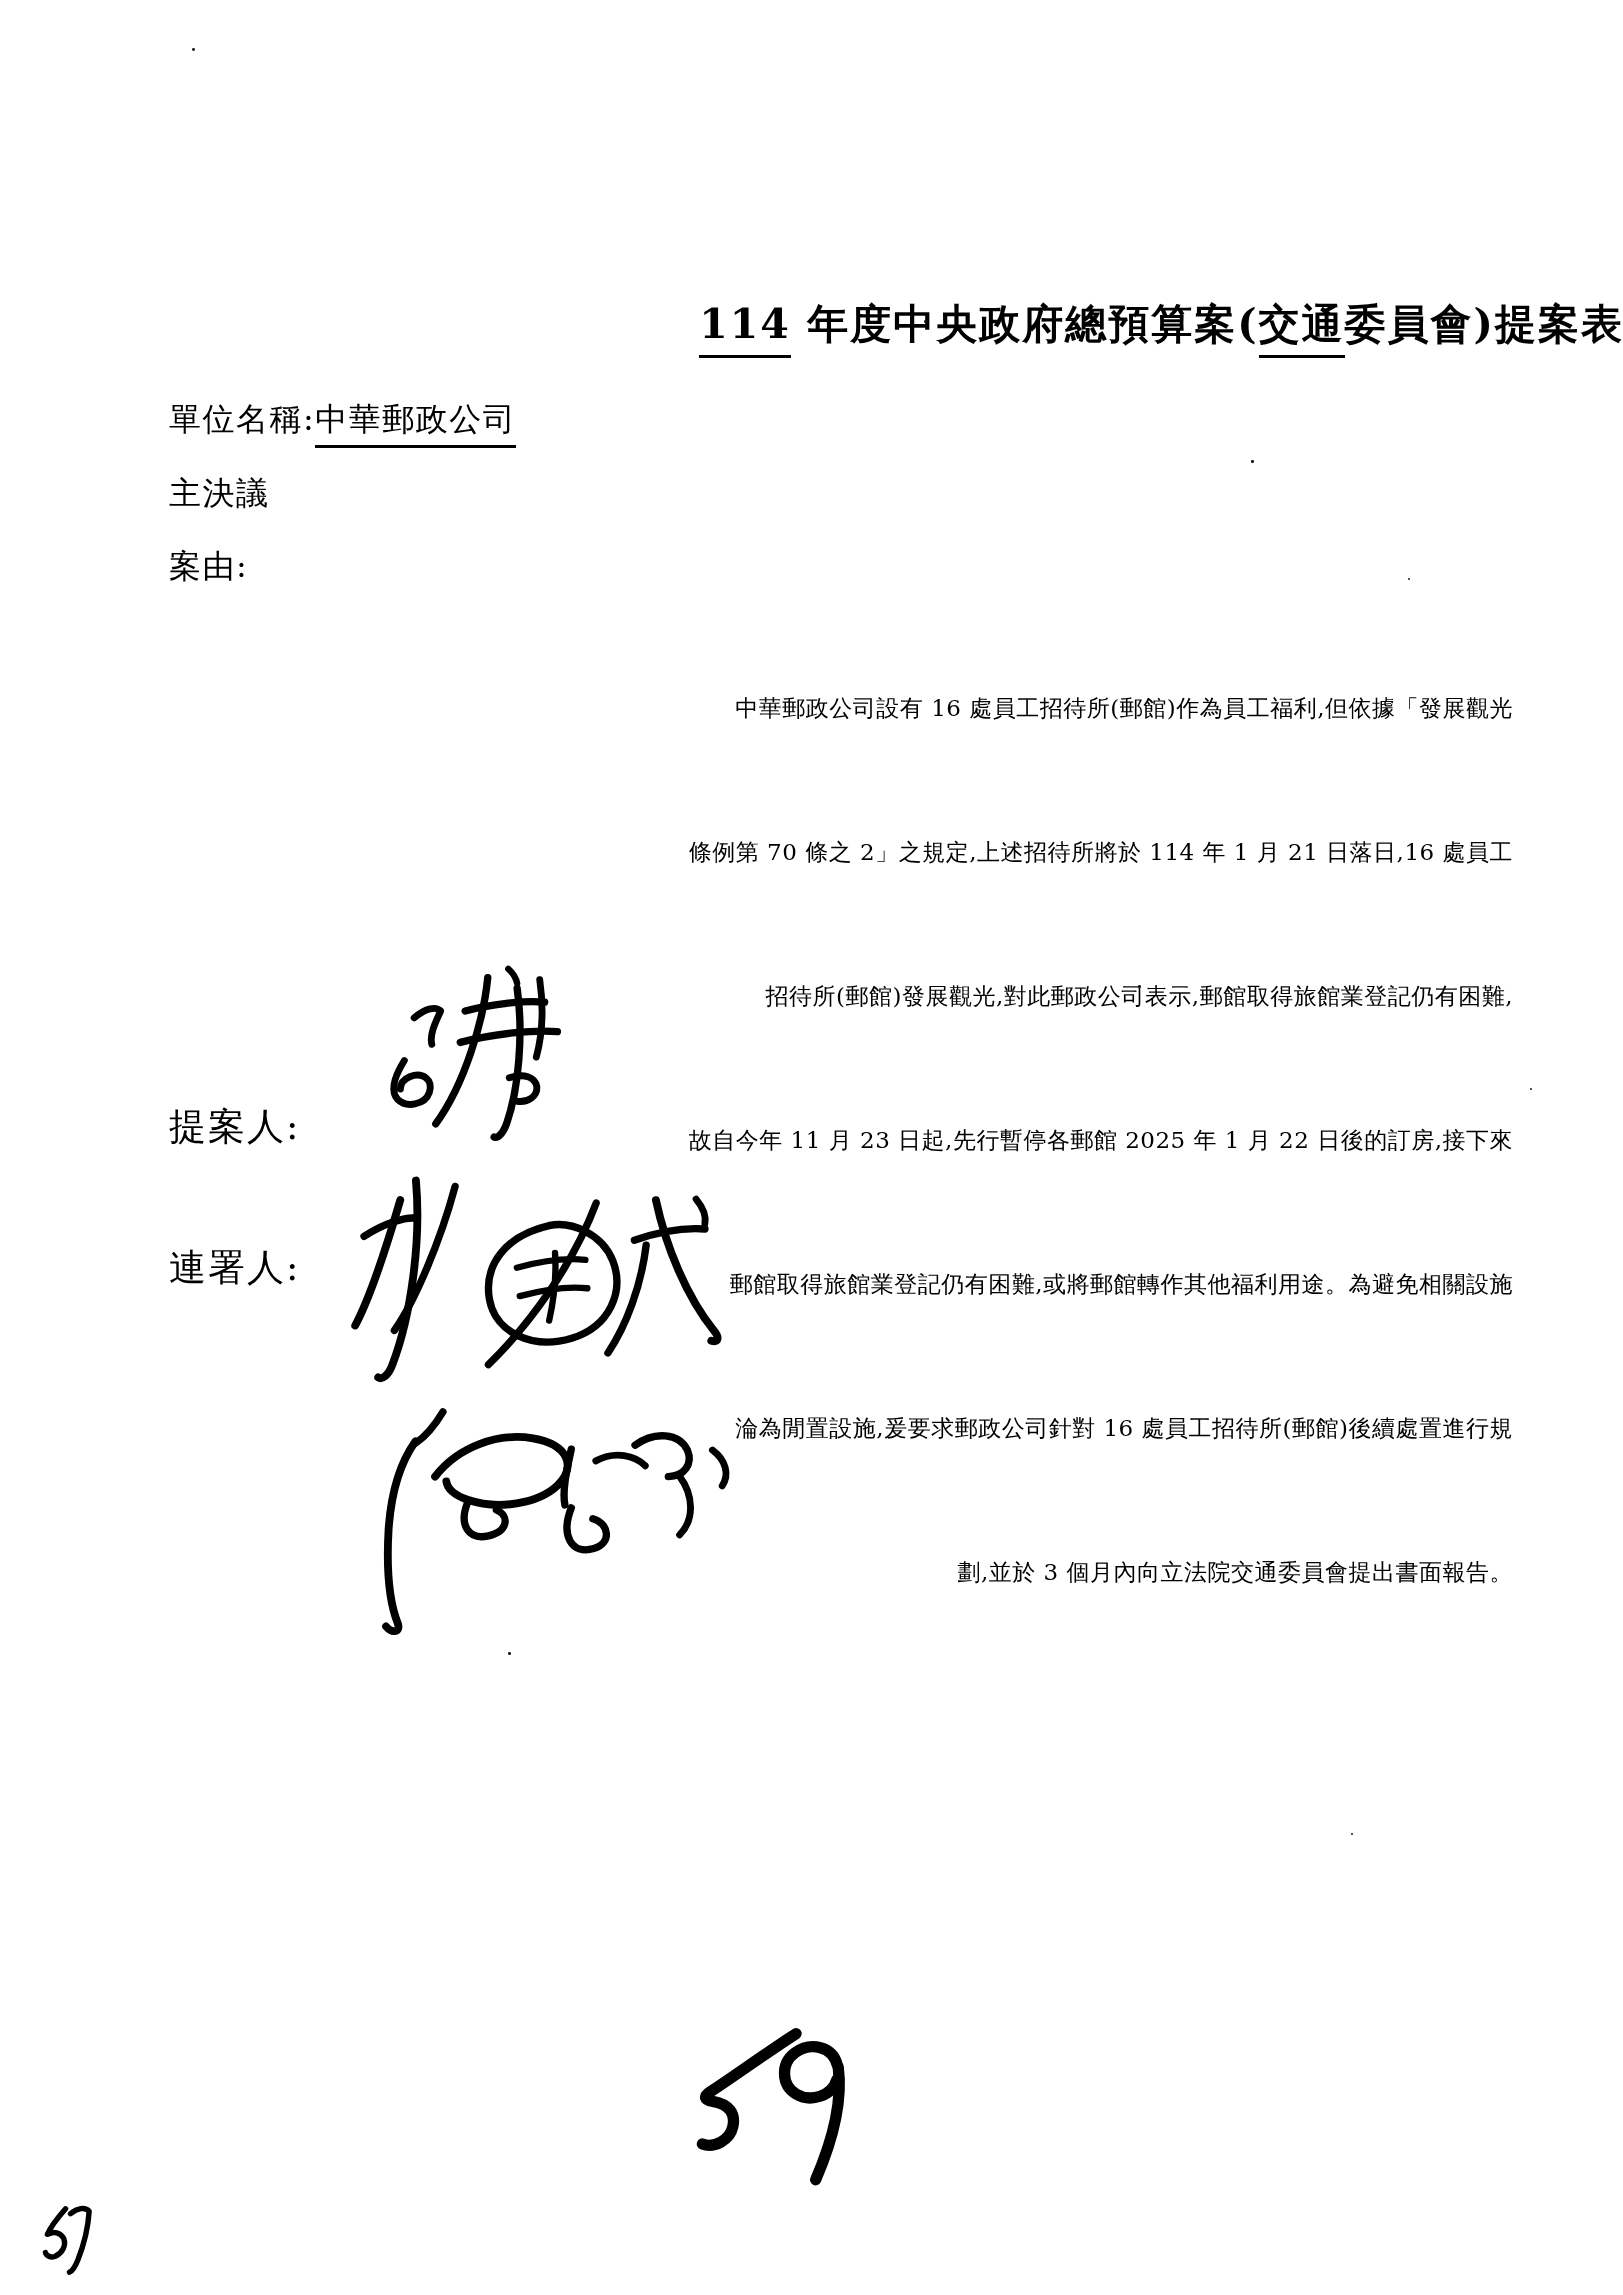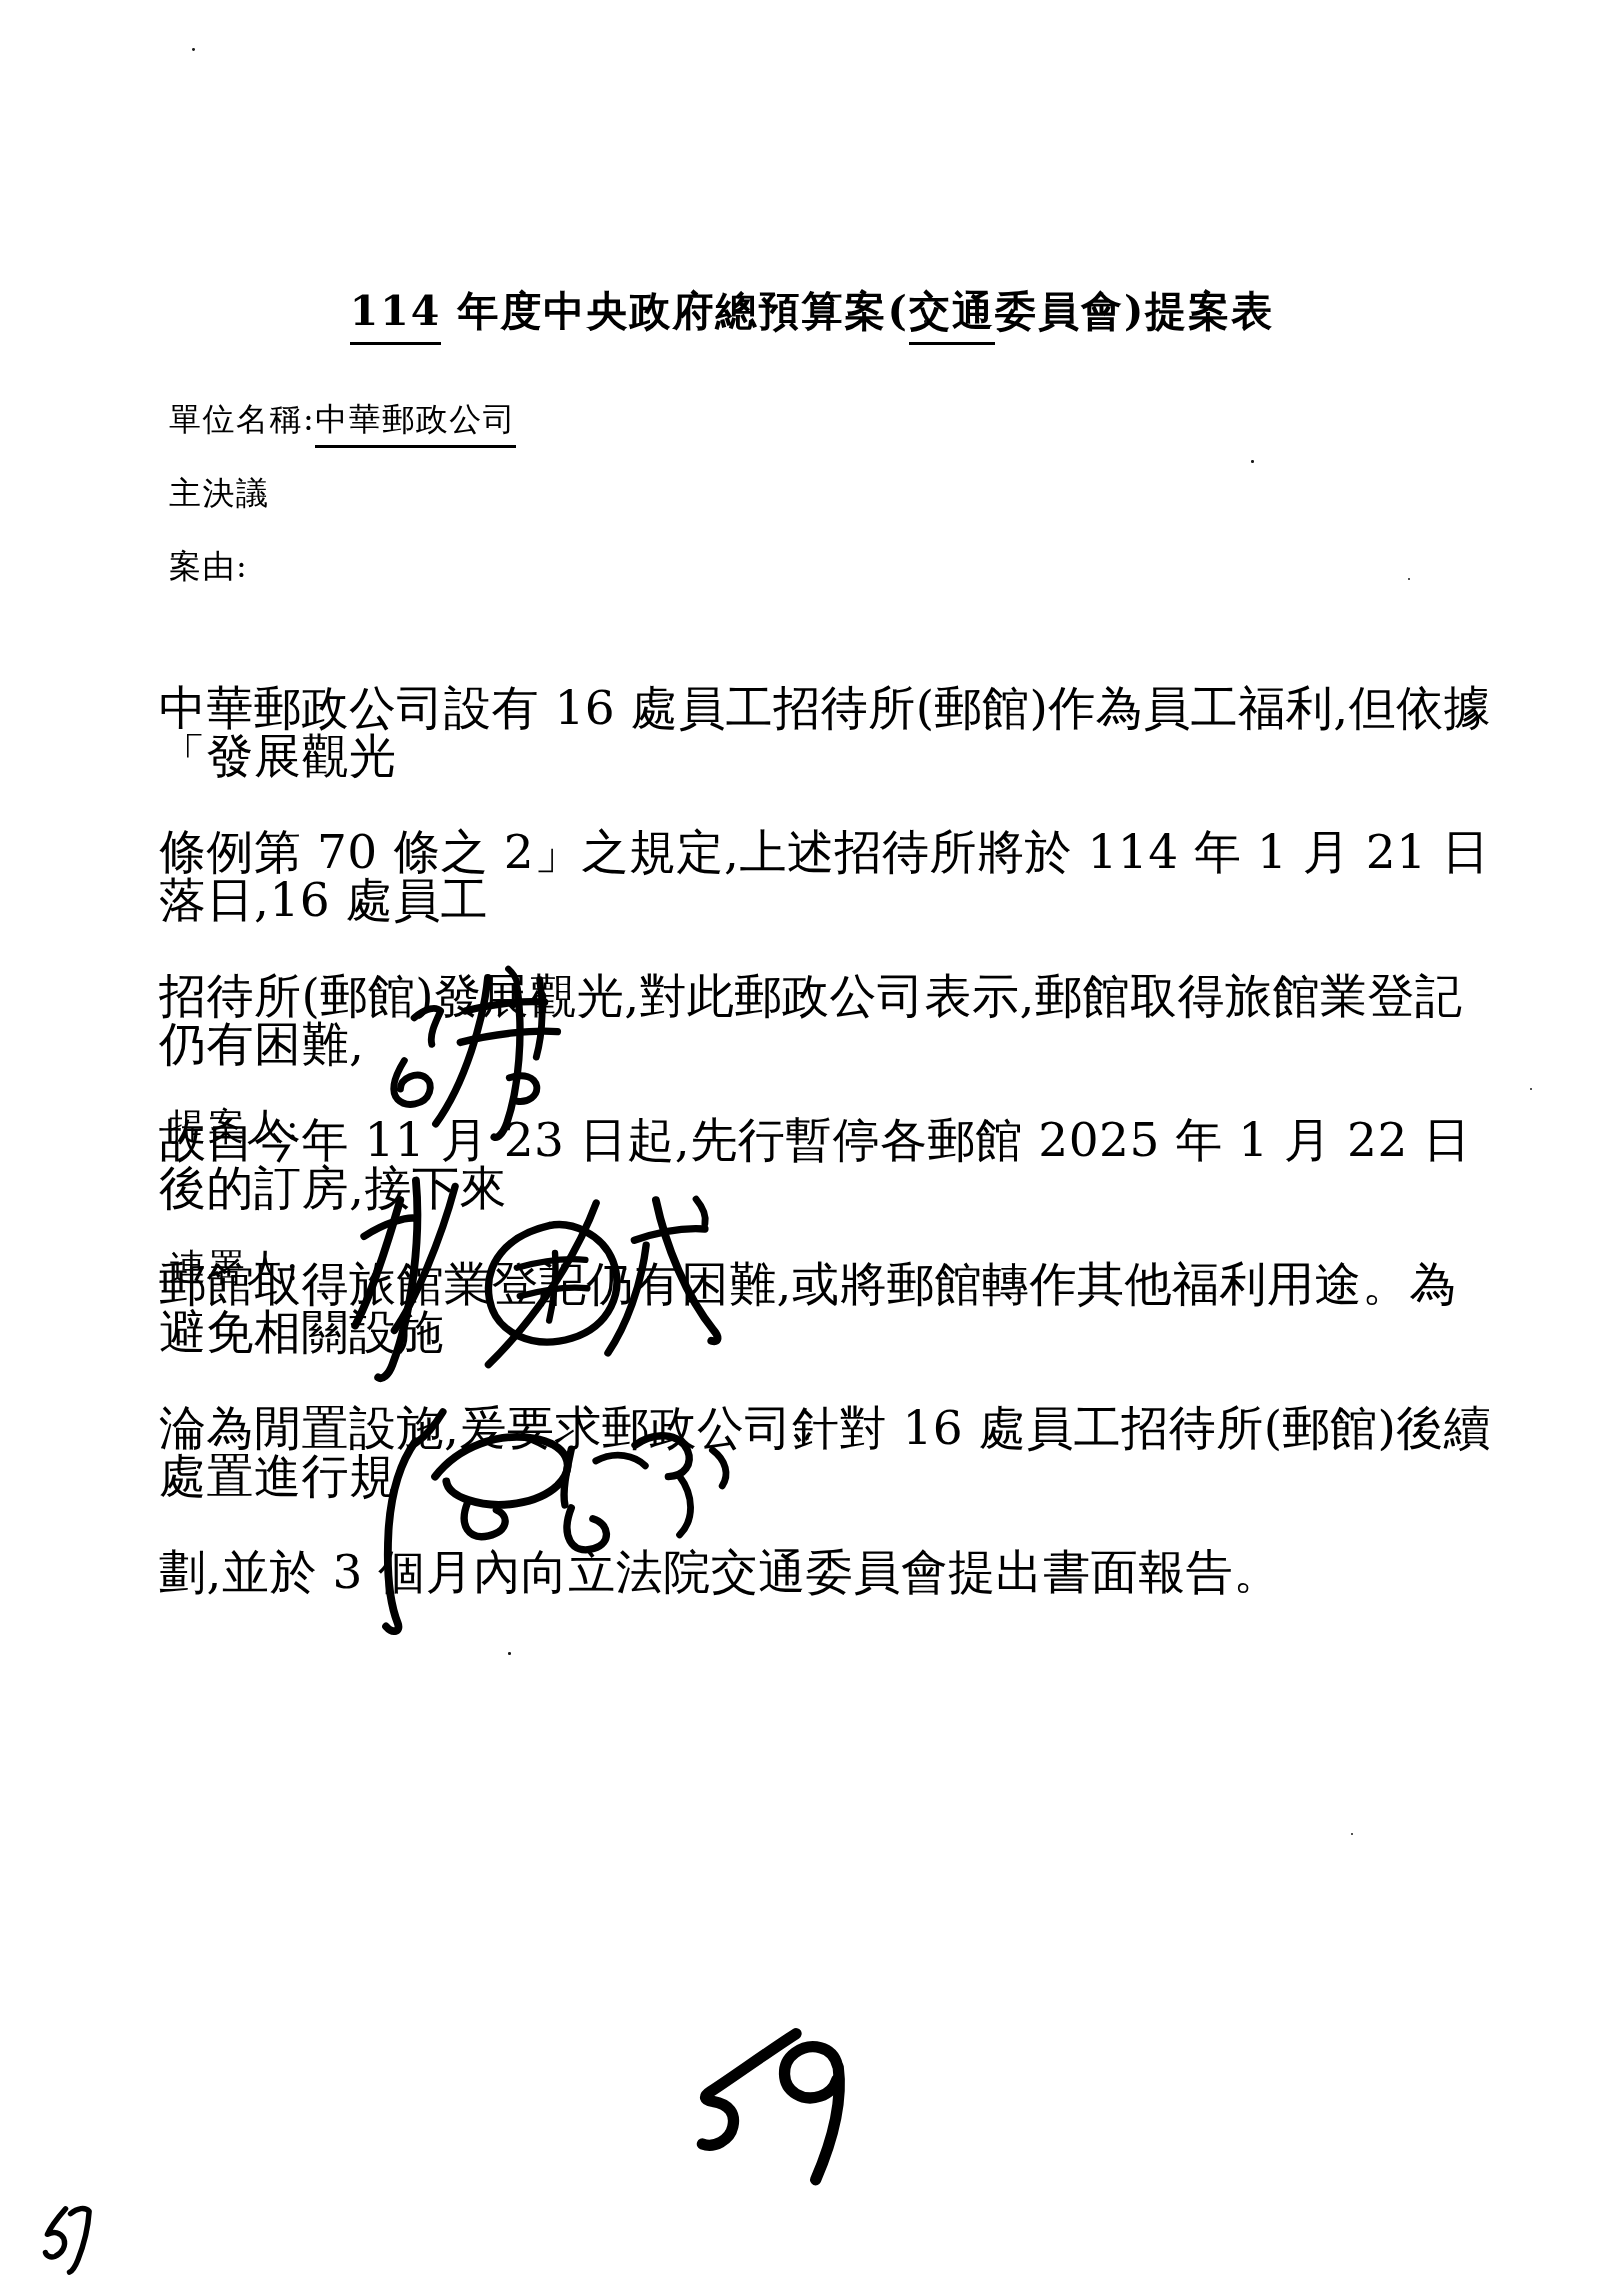--- a/index.html
+++ b/index.html
@@ -6,43 +6,44 @@
   .page{
     position:relative;
     width:1624px;height:2295px;
     background:#ffffff;
     overflow:hidden;
     font-family:"DejaVu Serif","Liberation Serif",serif;
     color:#000;
   }
   .abs{position:absolute;}
   .title{
-    top:284px;left:0;width:1624px;
-    text-align:center;
+    top:297px;left:0;width:1624px;
+    text-align:right;
     font-size:41px;
     letter-spacing:2px;
     white-space:pre-wrap;
     font-weight:600;
   }
   .u{border-bottom:3.9px solid #000;padding-bottom:6.9px;}
   .label-line{
     left:169px;
     font-size:32px;
     letter-spacing:1.5px;
     white-space:pre-wrap;
   }
   .unit-line{top:398px;}
   .resolution-line{top:472px;text-align:right;}
   .case-label-line{top:545px;}
   .case-body{
-    top:588px;left:159px;width:1334px;
-    font-size:47px;
+    top:588px;left:179px;width:1334px;
+    font-size:23px;
     line-height:48px;
     letter-spacing:0.5px;
     white-space:pre-wrap;
+    text-align:right;
   }
   .case-body .bodyline{height:48px;}
   .sig-label{
     left:169px;
     font-size:37px;
     letter-spacing:2px;
     white-space:pre-wrap;
     margin-top:25px;
   }
   .proposer-label{top:1077px;}

